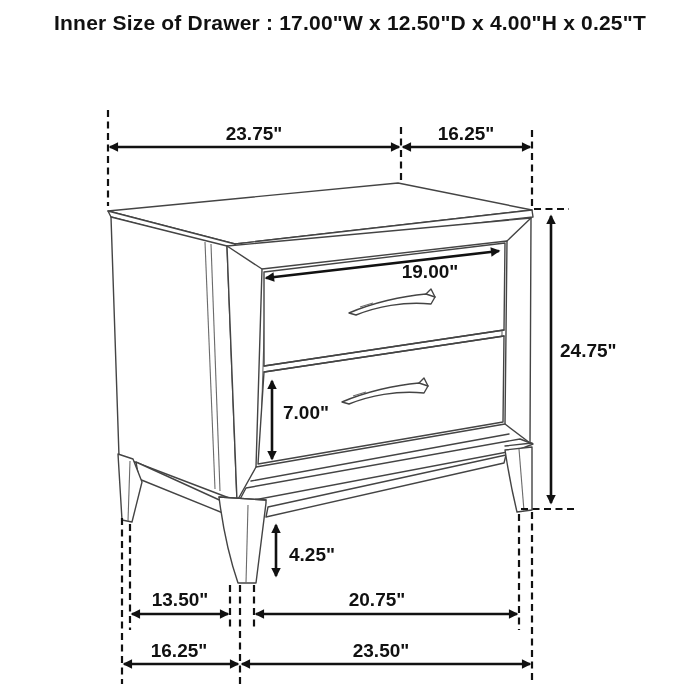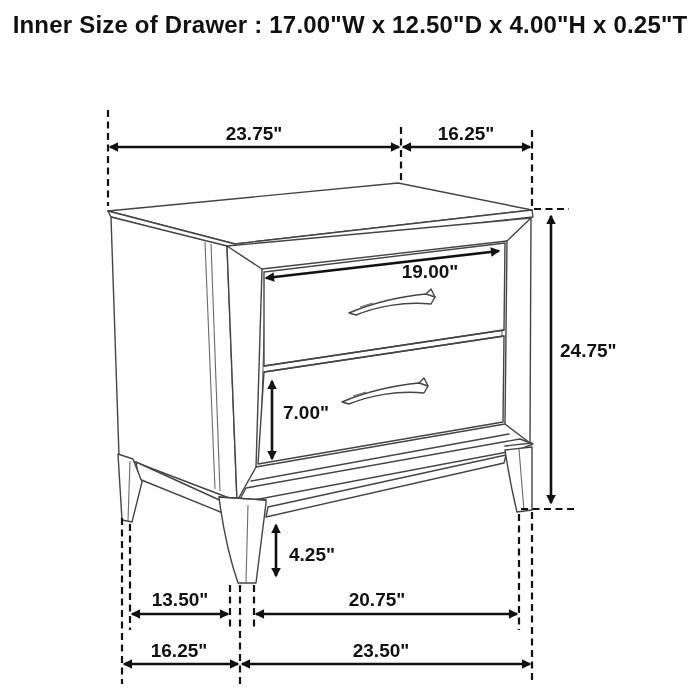--- a/index.html
+++ b/index.html
@@ -13,21 +13,21 @@
     width:700px;height:700px;
     margin:0 auto;
     background:var(--bg);
     font-family:"Liberation Sans",sans-serif;
     overflow:hidden;
   }
   .figure-title{
     position:absolute;
     top:11px;left:0;width:100%;
     text-align:center;
-    font-size:24px;
+    font-size:21px;
     font-weight:700;
     letter-spacing:0.2px;
     color:var(--dim);
   }
   svg.diagram{position:absolute;left:0;top:0;}
   .fline{stroke:var(--line);stroke-width:1.4;fill:none;stroke-linejoin:round;stroke-linecap:round;}
   .fface{stroke:var(--line);stroke-width:1.4;fill:#ffffff;stroke-linejoin:round;}
   .fdetail{stroke:#6a6a6a;stroke-width:1.1;fill:none;stroke-linejoin:round;}
   .dimline{stroke:var(--dim);stroke-width:2.6;fill:none;}
   .dashline{stroke:var(--dim);stroke-width:2.2;fill:none;stroke-dasharray:7 4.5;}

